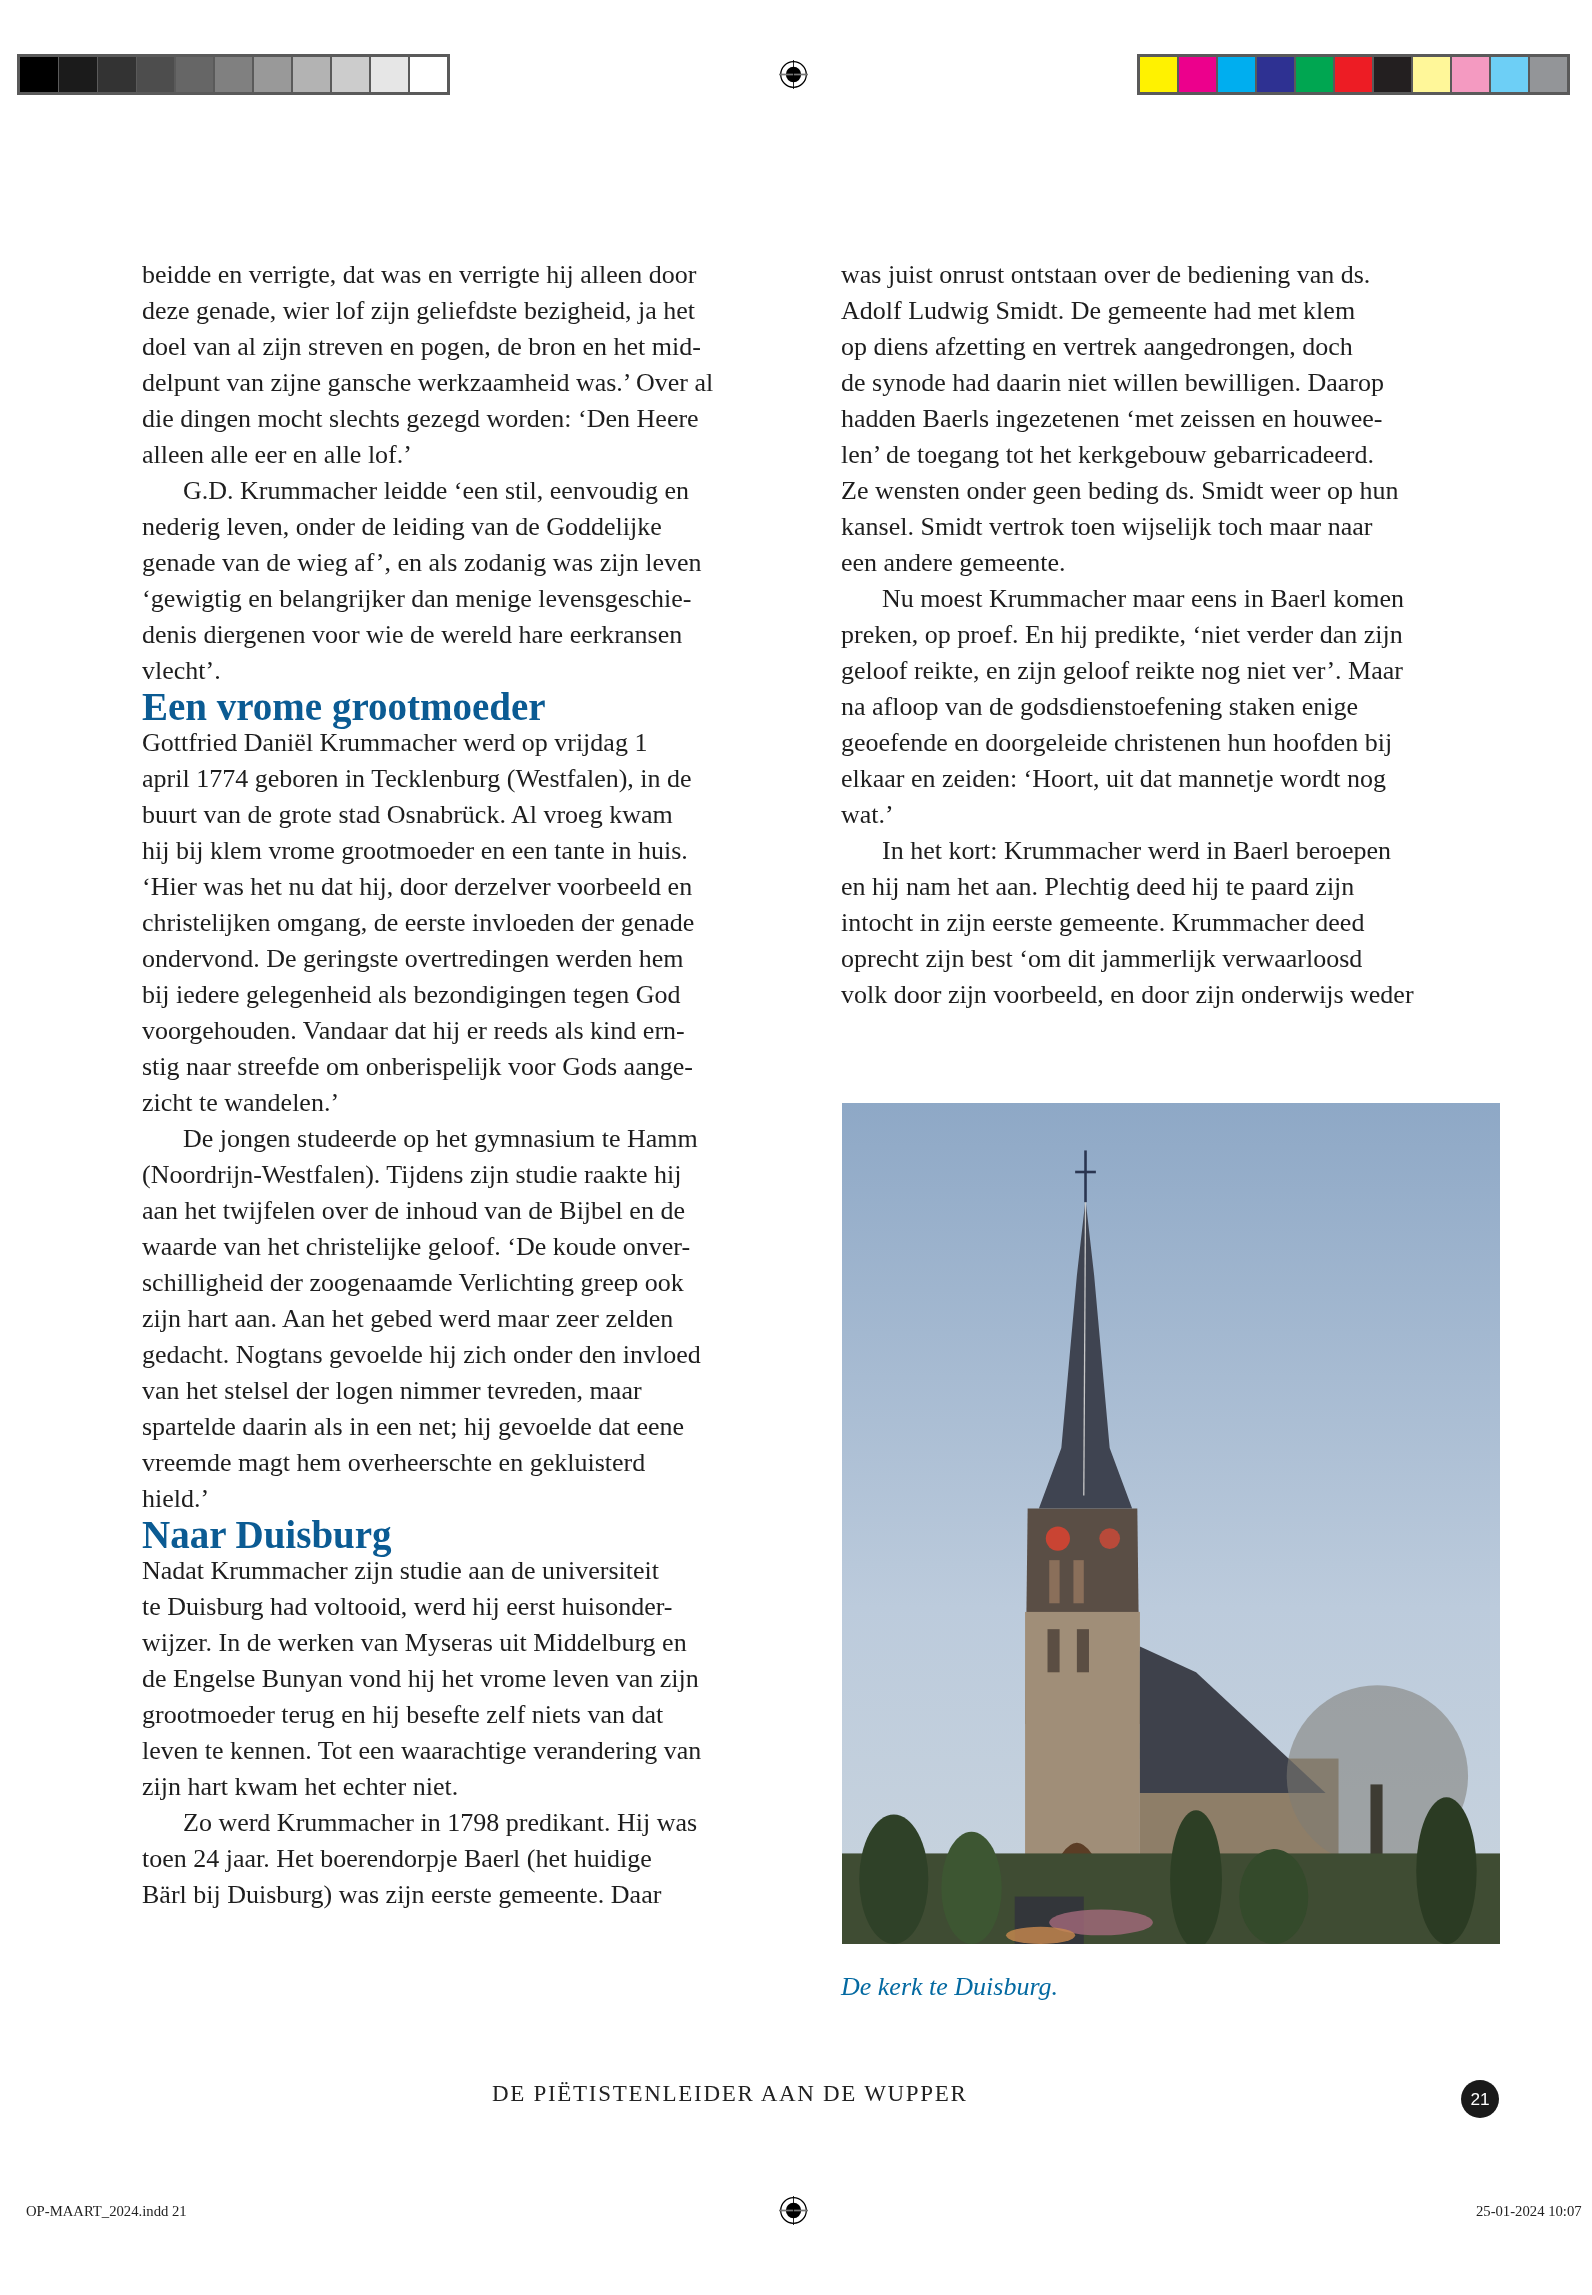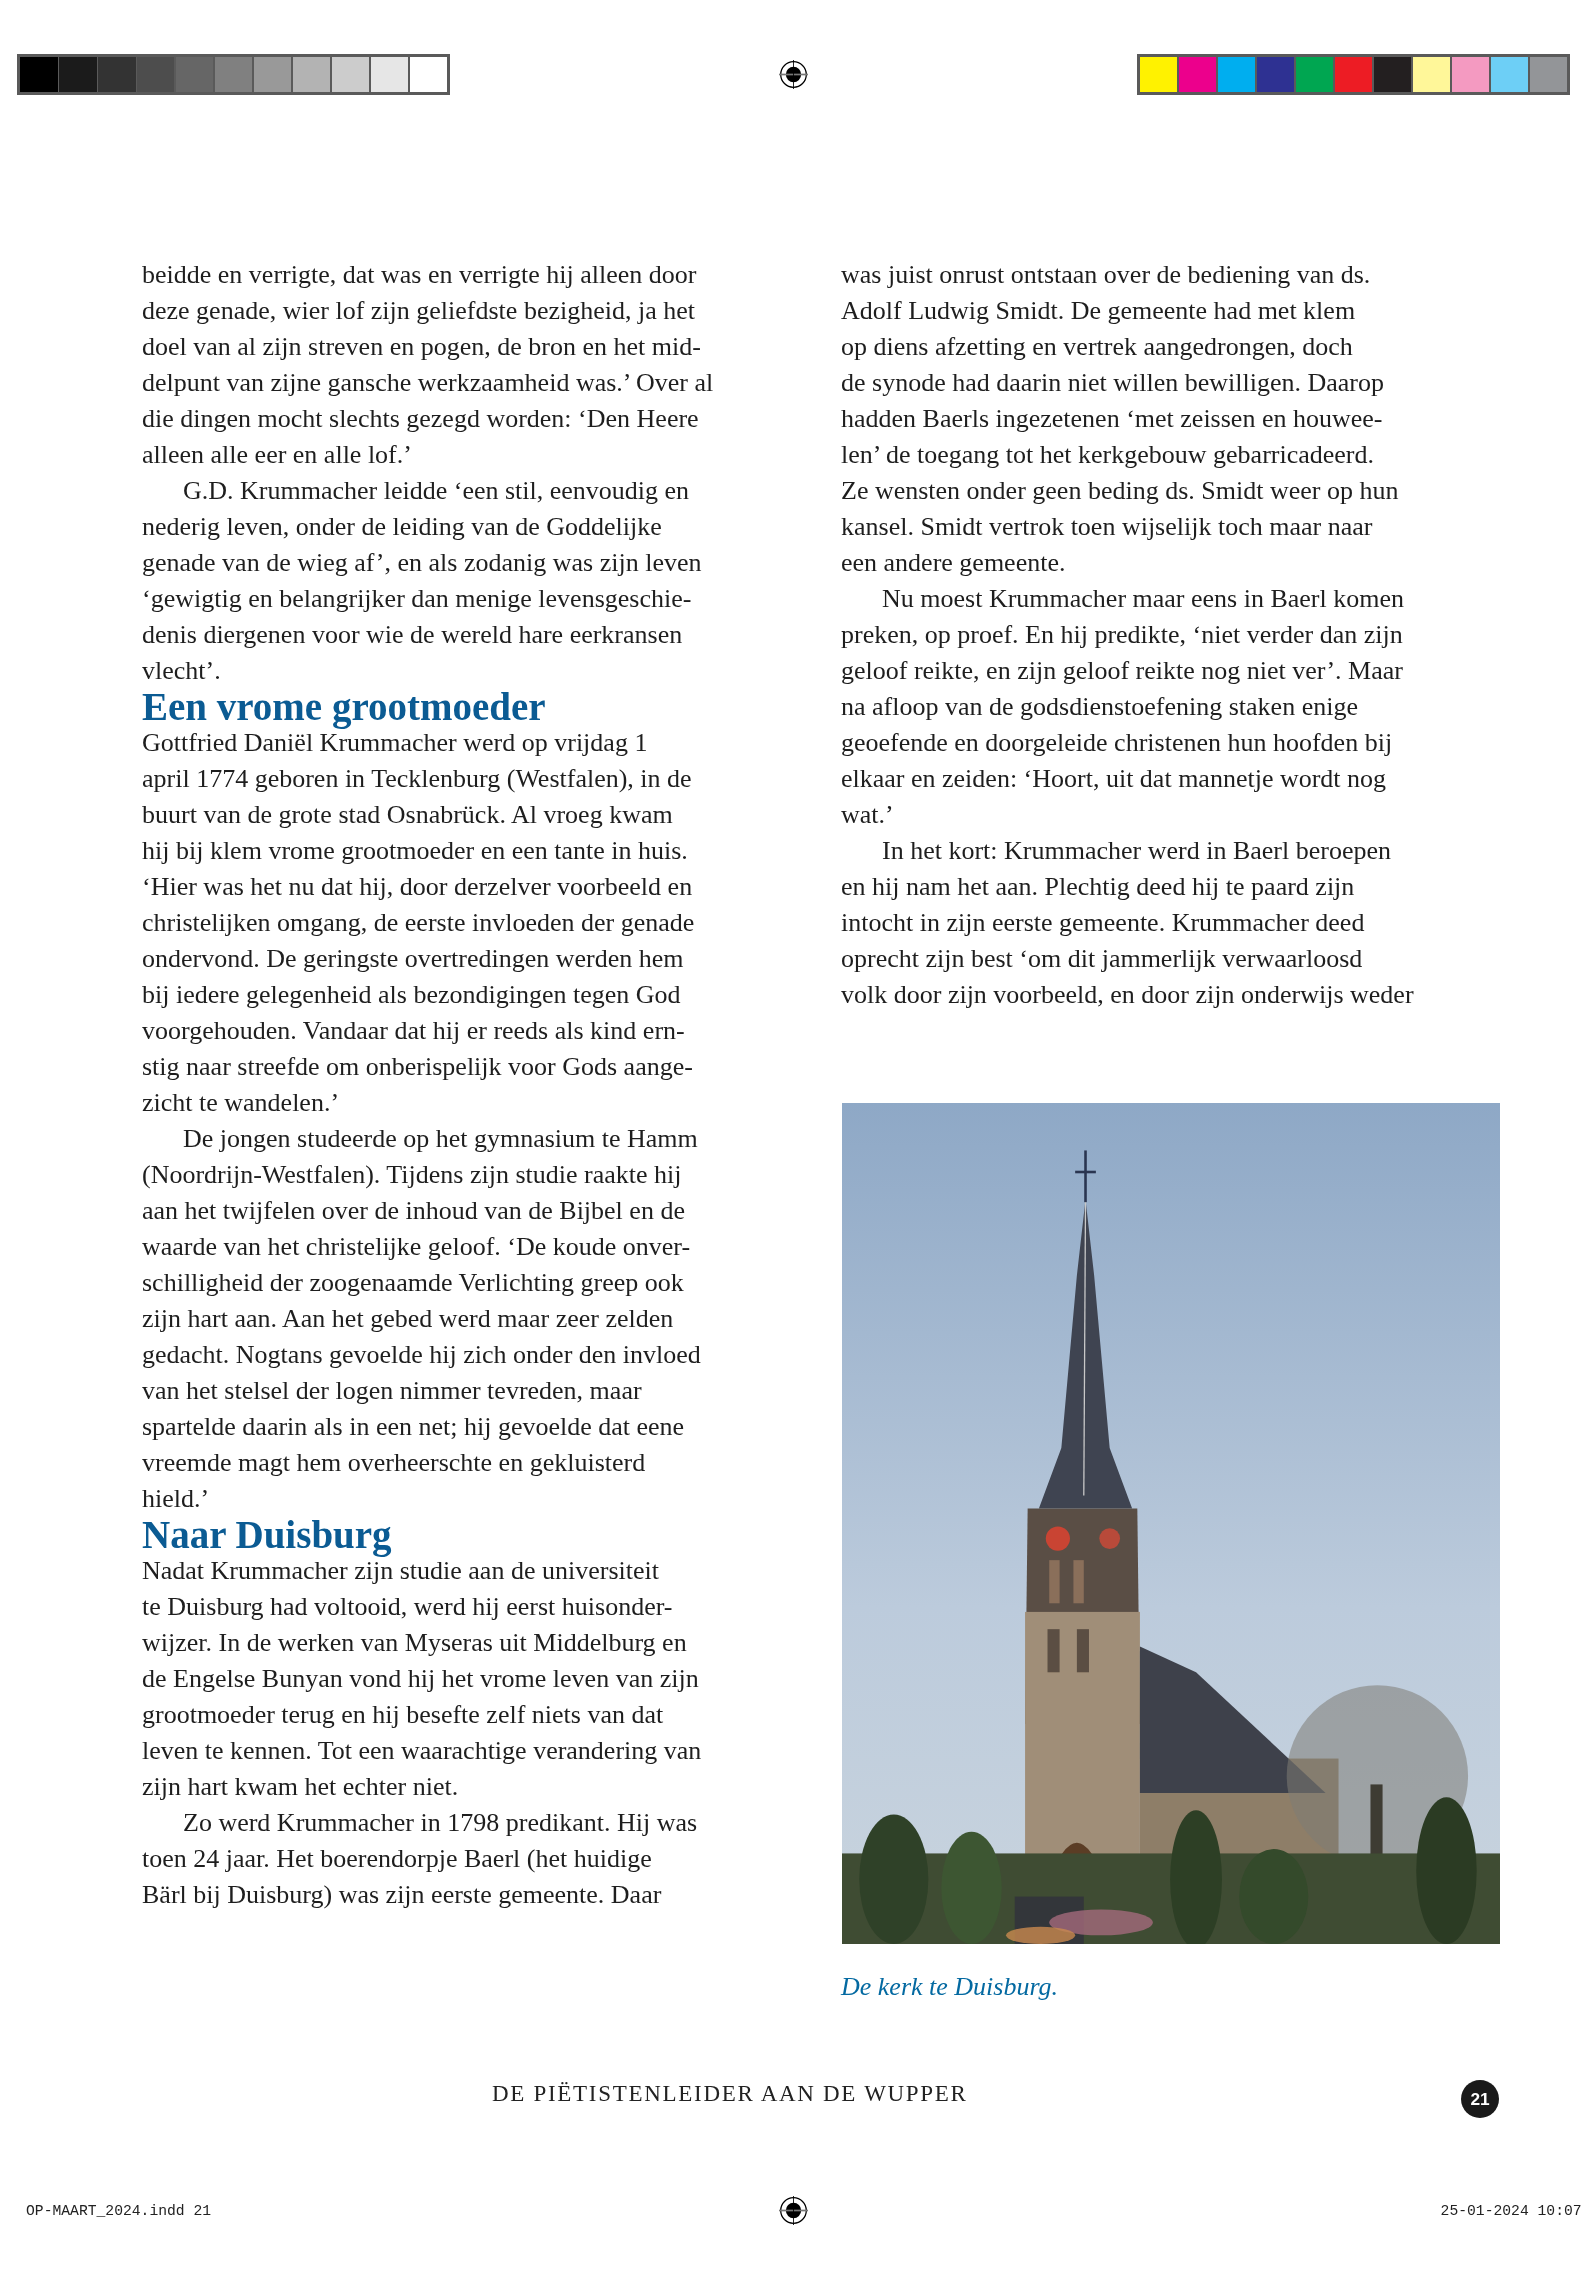--- a/index.html
+++ b/index.html
@@ -33,23 +33,23 @@
            overflow: hidden; background: #b7c8dc; }
   .photo svg { width: 100%; height: 100%; display: block; }
   .caption { position: absolute; left: 841px; top: 1972px; font-style: italic;
              font-size: 26px; color: #0369a1; white-space: nowrap; }
 
   
   .running-title { position: absolute; left: 492px; top: 2081px; font-size: 23px;
                    letter-spacing: 1.7px; white-space: nowrap; color: #222; }
   .page-num { position: absolute; left: 1461px; top: 2080px; width: 38px; height: 38px;
               border-radius: 50%; background: #1a1a1a; color: #fff; font-family: "Liberation Sans", sans-serif;
-              font-weight: bold; font-size: 17.3px; display: flex; align-items: center; justify-content: center; }
-
-  .slug { position: absolute; top: 2203px; font-family: Liberation Mono, monospace; font-size: 14.7px;
+              font-weight: normal; font-size: 17.3px; display: flex; align-items: center; justify-content: center; }
+
+  .slug { position: absolute; top: 2203px; font-family: Liberation Serif, serif; font-size: 14.7px;
           color: #222; white-space: nowrap; }
   .slug.left { left: 26px; }
   .slug.right { right: 10.4px; text-align: center; }
 </style>
 </head>
 <body>
 
 <div class="bar gray" id="grayBar">
     <div class="swatch" style="background: rgb(0, 0, 0);"></div>
     <div class="swatch" style="background: rgb(27, 27, 27);"></div>

